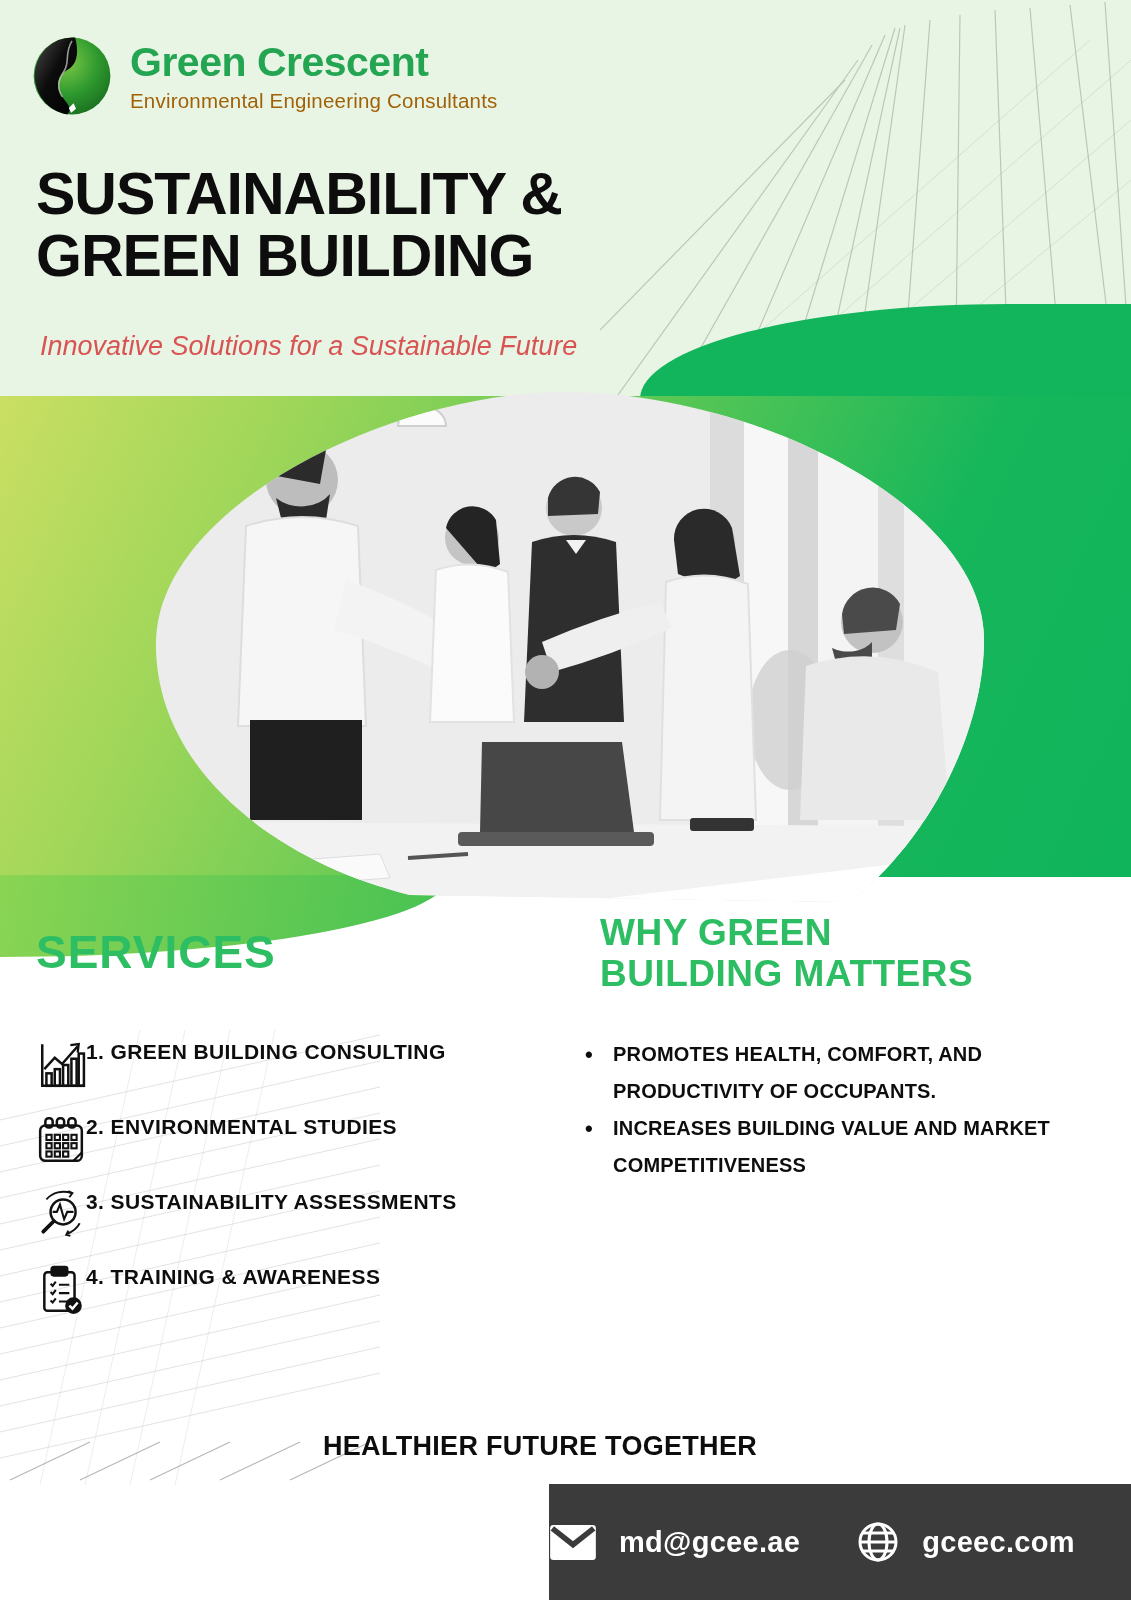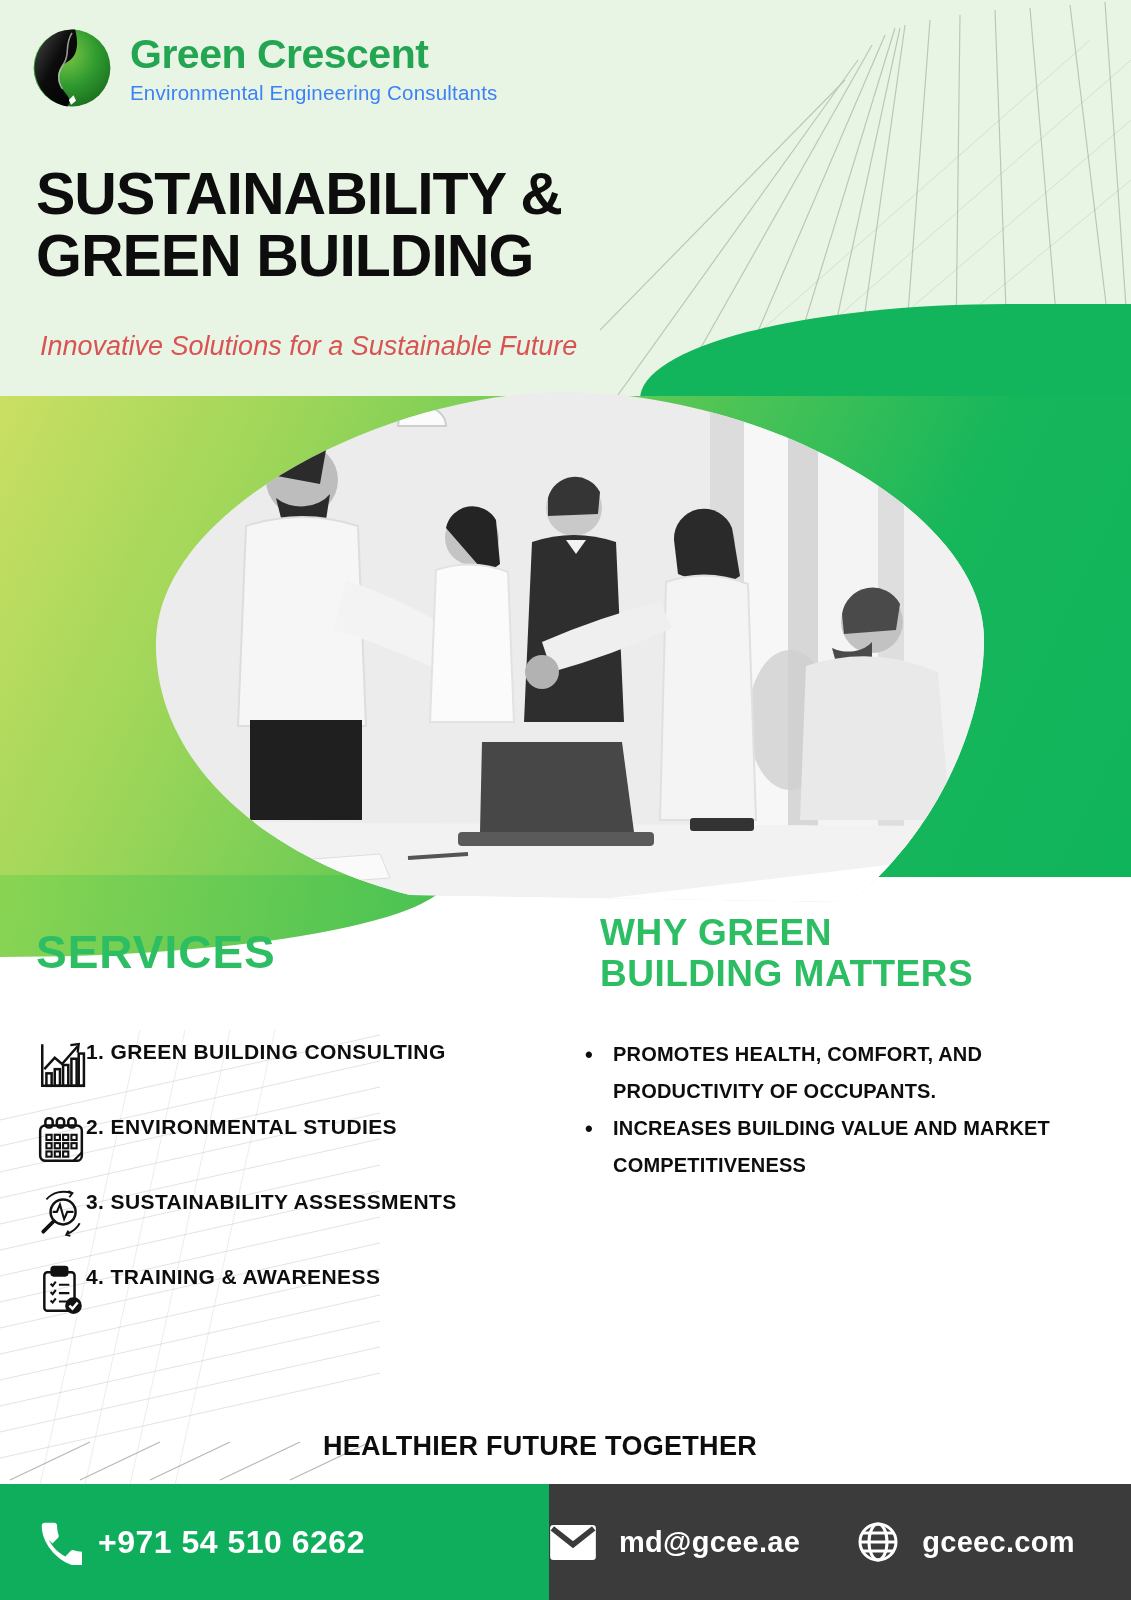--- a/index.html
+++ b/index.html
@@ -5,24 +5,24 @@
   html,body{margin:0;padding:0;background:#ffffff;}
   .page{position:relative;width:1131px;height:1600px;overflow:hidden;background:#ffffff;
         font-family:"Liberation Sans", sans-serif;}
   .abs{position:absolute;}
 
   
   .top-bg{left:0;top:0;width:1131px;height:398px;background:#e9f5e4;}
   .wire-top{left:600px;top:0;width:531px;height:420px;}
   .wire-bottom{left:0;top:1030px;width:380px;height:455px;}
 
-  .logo-row{left:32px;top:28px;display:flex;align-items:center;gap:18px;}
+  .logo-row{left:32px;top:36px;display:flex;align-items:center;gap:18px;}
   .logo-sphere{width:80px;height:80px;display:block;}
   .brand-name{font-size:41px;font-weight:bold;color:#23a551;letter-spacing:-0.5px;}
-  .brand-tagline{font-size:20.5px;color:#3b82f6;margin-top:3px;letter-spacing:0.2px;}
+  .brand-tagline{font-size:20.5px;color:#a16207;margin-top:3px;letter-spacing:0.2px;}
 
   .hero-title{left:36px;top:163px;font-size:59px;line-height:62px;font-weight:bold;
               color:#0d0d0d;letter-spacing:-1px;}
   .hero-subtitle{left:40px;top:331px;font-size:27px;color:#d95353;font-weight:500;font-style:italic;}
 
   
   .band-bump{left:640px;top:304px;width:491px;height:95px;background:#12b55b;
              border-top-left-radius:75% 100%;}
   .band-main{left:0;top:396px;width:1131px;height:481px;
              background:linear-gradient(115deg,#cadf63 0%,#9ed659 22%,#5ec854 48%,#16b65b 75%,#10b45b 100%);}
@@ -293,26 +293,20 @@
   <ul class="abs why-list">
     <li>PROMOTES HEALTH, COMFORT, AND PRODUCTIVITY OF OCCUPANTS.</li>
     <li>INCREASES BUILDING VALUE AND MARKET COMPETITIVENESS</li>
   </ul>
 
   <div class="abs tagline">
     <br>
     <span>HEALTHIER FUTURE TOGETHER</span>
   </div>
 
-  <div class="abs foot-green">
-    <svg class="icon-block" viewBox="0 0 24 24" width="46" height="46" fill="#ffffff">
-      <path d="M6.6 10.8c1.9 3.7 5 6.8 8.7 8.7l2.9-2.9c.4-.4.9-.5 1.4-.3 1.5.5 3.1.8 4.9.8.8 0 1.5.7 1.5 1.5v4.9c0 .8-.7 1.5-1.5 1.5C13.8 25 3 14.2 3 3.5 3 2.7 3.7 2 4.5 2h5c.8 0 1.5.7 1.5 1.5 0 1.7.3 3.4.8 4.9.2.5 0 1-.3 1.4l-2.9 3z"></path>
-    </svg>
-    <span class="foot-phone">+971 54 510 6262</span>
-  </div>
 
   <div class="abs foot-dark">
     <div class="foot-item">
       <svg class="icon-block" viewBox="0 0 44 34" width="48" height="37">
         <rect x="1" y="1" width="42" height="32" rx="3" fill="#ffffff"></rect>
         <path d="M3 4 L22 19 L41 4" fill="none" stroke="#3b3b3b" stroke-width="5"></path>
       </svg>
       <span class="foot-text">md@gcee.ae</span>
     </div>
     <div class="foot-item" style="margin-left:56px">

